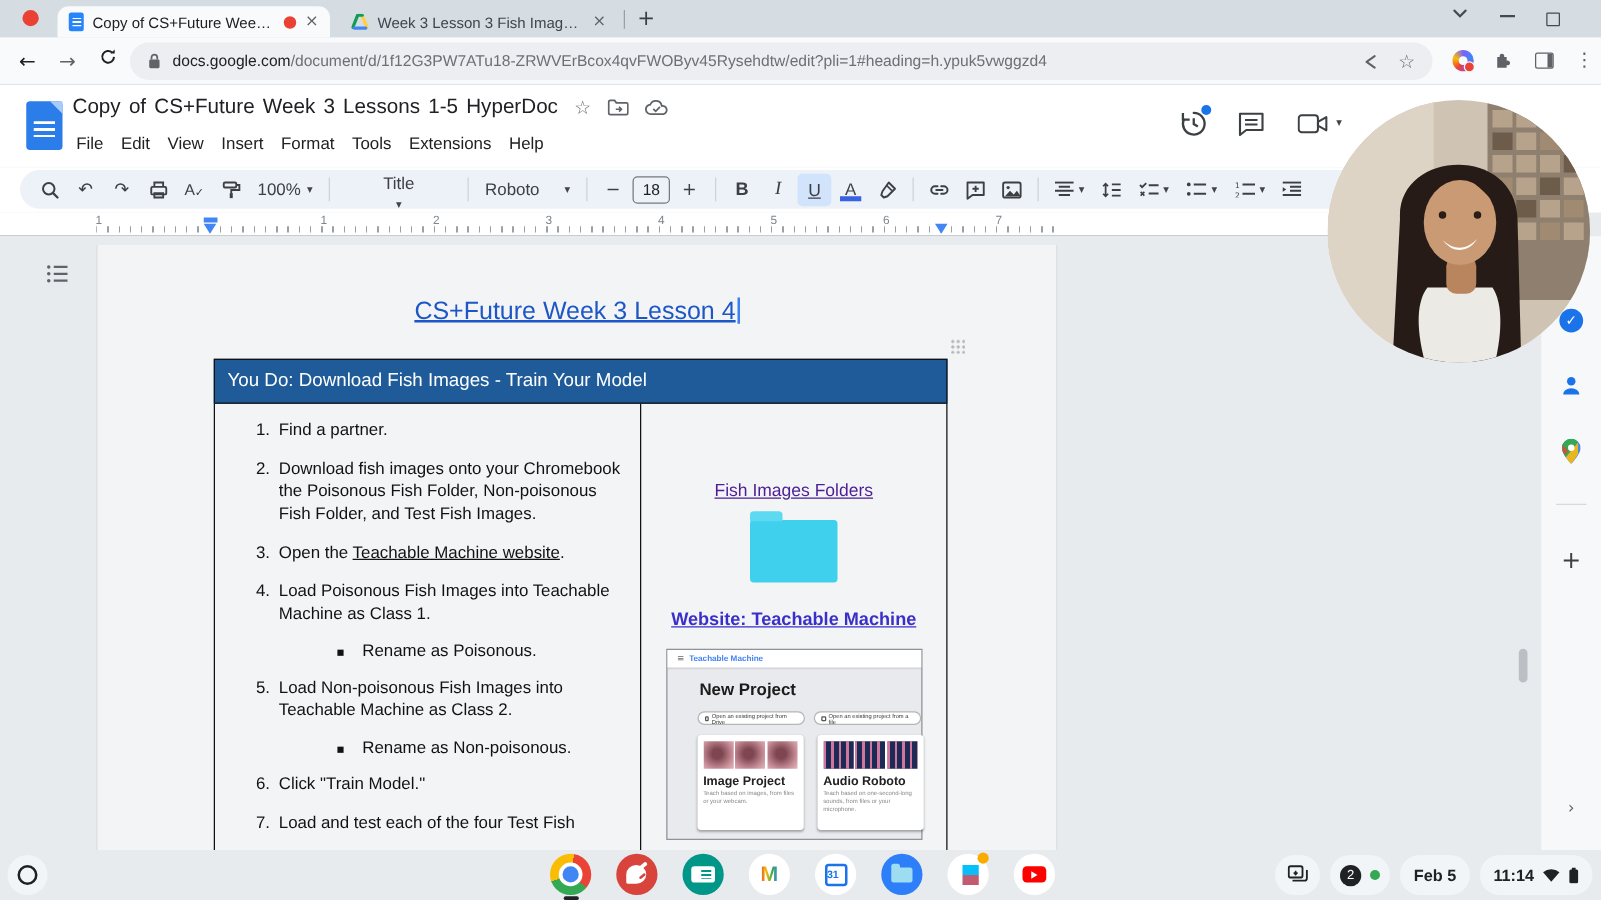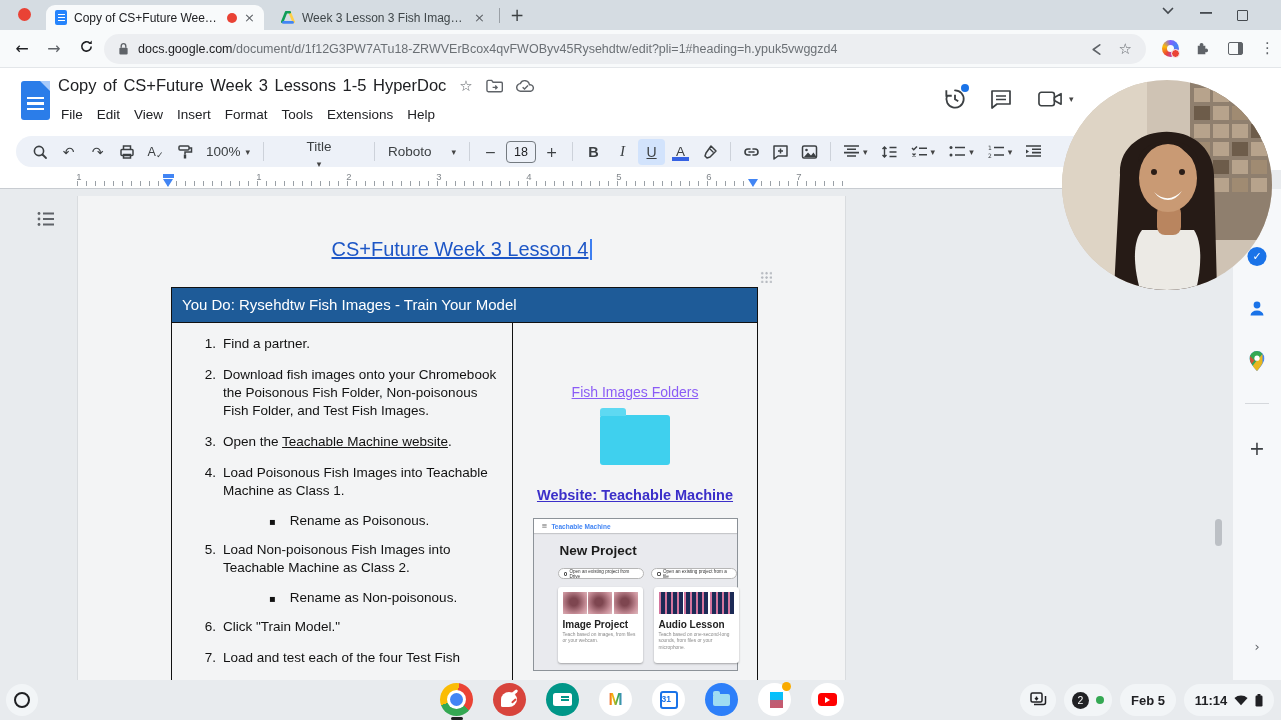--- a/index.html
+++ b/index.html
@@ -92,21 +92,21 @@
   .dtable-body { display:flex; border:1px solid #111; border-top:none; min-height:360px; }
   .cell-left { width:340px; padding:12px 6px 0 0; }
   .cell-right { width:245px; border-left:1px solid #111; text-align:center; padding-top:16px; }
   .li { display:flex; margin-bottom:13px; font-size:13.5px; line-height:1.33; color:#121212; }
   .li .num { width:44px; text-align:right; margin-right:7px; flex:none; }
   .li .txt { width:278px; }
   .sub { display:flex; margin:0 0 13px 97px; font-size:13.5px; color:#121212; gap:14px; align-items:baseline; }
   .sub .mk { font-size:10px; }
   .ul-link { text-decoration:underline; }
   .doc-link { font-size:14px; text-decoration:underline; display:inline-block; }
-  .link-folders { color:#8b5cf6;margin-top:45px; }
+  .link-folders { color:#4c1d95;margin-top:45px; }
   .link-website { color:#3b2fc9; font-size:14.5px; font-weight:bold; }
   .link-worksheet { color:#4634cd; }
   .folder-ic { width:70px; height:50px; background:#3fd0ee; border-radius:3px; margin:14px auto 0; position:relative; }
   .folder-ic::before { content:""; position:absolute; left:0; top:-7px; width:26px; height:8px; background:#5ed9f2; border-radius:3px 3px 0 0; }
 
   
   .tm { width:205px; height:153px; margin:14px auto 0; background:#e9eaee; border:1px solid #8d9399; position:relative; text-align:left; }
   .tm-top { height:14px; background:#fff; display:flex; align-items:center; gap:4px; padding-left:8px; box-shadow:0 1px 1px rgba(0,0,0,.15); }
   .tm-burger { font-size:7px; color:#666; }
   .tm-brand { font-size:6.5px; font-weight:bold; color:#4285f4; }
@@ -438,21 +438,21 @@
         <path d="M6 2.5 h11 M6 8 h11 M6 13.5 h11" stroke="#5f6368" stroke-width="1.8"></path>
       </svg>
   </div>
 
   <div class="page">
     <div class="doc-heading"><span>CS+Future Week 3 Lesson 4</span><span class="cursor-bar"></span></div>
 
     <div class="tbl-handle"></div>
 
     <div class="dtable">
-      <div class="dtable-head">You Do: Rysehdtw Fish Images - Train Your Model</div>
+      <div class="dtable-head">You Do: Download Fish Images - Train Your Model</div>
       <div class="dtable-body">
         <div class="cell-left">
           <div class="li">
               <span class="num">1.</span>
               <span class="txt">Find a partner.</span>
             </div>
           <div class="li">
               <span class="num">2.</span>
               <span class="txt">Download fish images onto your Chromebook the Poisonous Fish Folder, Non-poisonous Fish Folder, and Test Fish Images.</span>
             </div>
@@ -516,21 +516,21 @@
                   </div>
                 <h4>Image Project</h4>
                 <p>Teach based on images, from files or your webcam.</p>
               </div>
               <div class="tm-card">
                 <div class="tm-tiles">
                     <div class="tm-tile tile-audio"></div>
                     <div class="tm-tile tile-audio"></div>
                     <div class="tm-tile tile-audio"></div>
                   </div>
-                <h4>Audio Lesson</h4>
+                <h4>Audio Roboto</h4>
                 <p>Teach based on one-second-long sounds, from files or your microphone.</p>
               </div>
             </div>
           </div>
 
           <span class="doc-link link-worksheet" style="margin-top:24px;">Worksheet: Classifying Fish</span>
         </div>
       </div>
     </div>
   </div>

